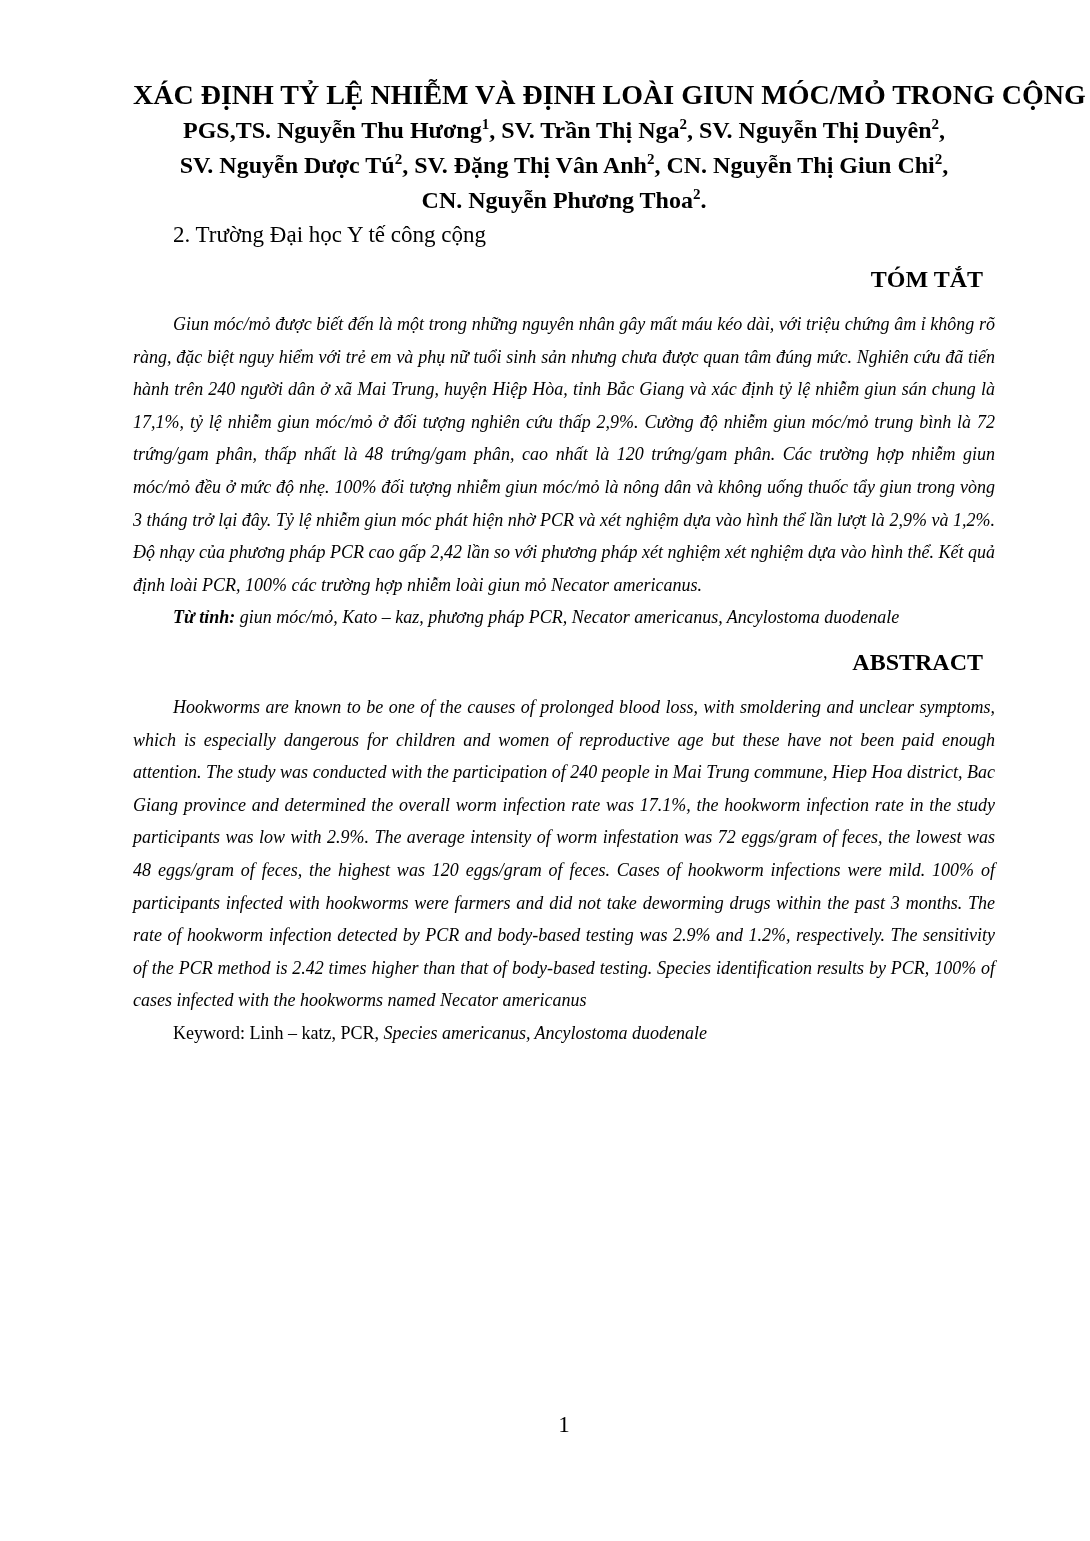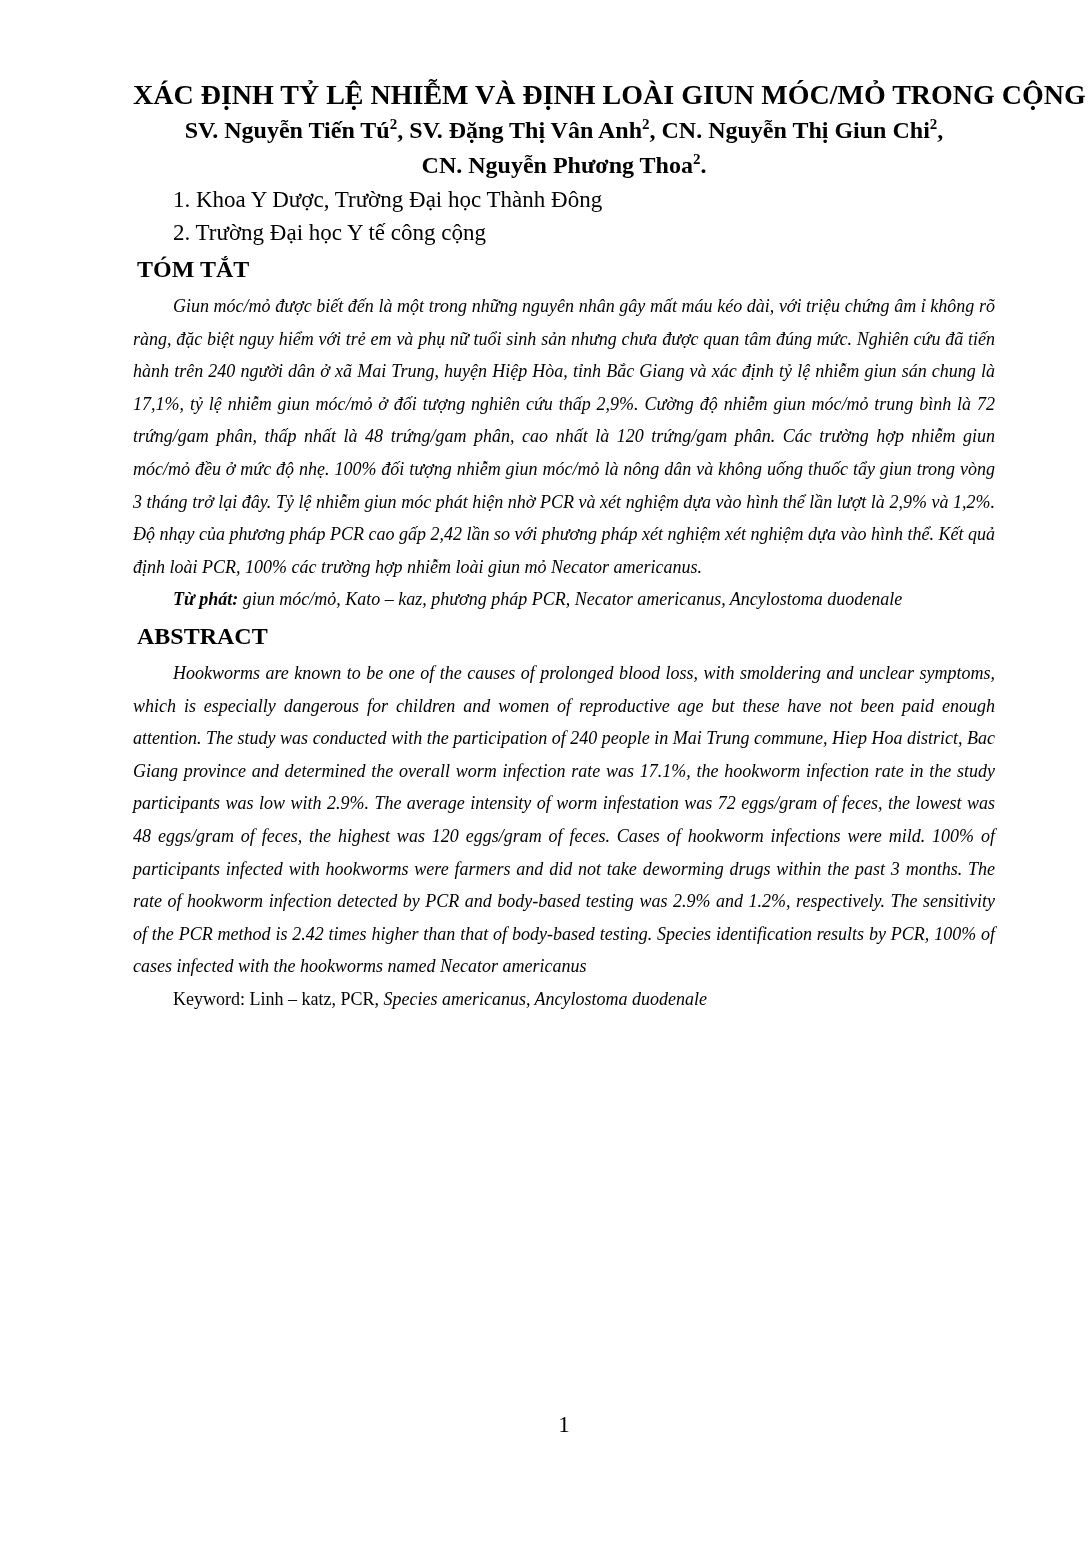--- a/index.html
+++ b/index.html
@@ -41,21 +41,22 @@
   }
   .affiliation {
     font-size: 23px;
     line-height: 33px;
     padding-left: 40px;
   }
   .section-heading {
     font-size: 24px;
     font-weight: bold;
     line-height: 33px;
-    margin: 4px;
+    margin: 12px;
+    text-align: right;
   }
   .para {
     font-size: 18px;
     line-height: 32.6px;
     text-align: justify;
     text-indent: 40px;
     margin: 0;
   }
   .italic { font-style: italic; }
   .bold-italic { font-style: italic; font-weight: bold; }
@@ -73,34 +74,34 @@
 </head>
 <body>
 
 <div class="page">
 
   <div>
     <div class="title-line">XÁC ĐỊNH TỶ LỆ NHIỄM VÀ ĐỊNH LOÀI GIUN MÓC/MỎ TRONG CỘNG</div>
   </div>
 
   <div>
-    <div class="authors-line"><span>SV. Nguyễn Tiến Tú</span><sup>2</sup><span>, SV. Đặng Thị Vân Anh</span><sup>2</sup><span>, CN. Nguyễn Thị Giun Chi</span><sup>2</sup><span>,</span></div>
+    <div class="authors-line"><span>PGS,TS. Nguyễn Thu Hương</span><sup>1</sup><span>, SV. Trần Thị Nga</span><sup>2</sup><span>, SV. Nguyễn Thị Duyên</span><sup>2</sup><span>,</span></div>
+    <div class="authors-line"><span>SV. Nguyễn Dược Tú</span><sup>2</sup><span>, SV. Đặng Thị Vân Anh</span><sup>2</sup><span>, CN. Nguyễn Thị Giun Chi</span><sup>2</sup><span>,</span></div>
     <div class="authors-line"><span>CN. Nguyễn Phương Thoa</span><sup>2</sup><span>.</span></div>
   </div>
 
   <div>
-    <div class="affiliation">1. Khoa Y Dược, Trường Đại học Thành Đông</div>
     <div class="affiliation">2. Trường Đại học Y tế công cộng</div>
   </div>
 
   <h2 class="section-heading">TÓM TẮT</h2>
 
   <p class="para italic">Giun móc/mỏ được biết đến là một trong những nguyên nhân gây mất máu kéo dài, với triệu chứng âm ỉ không rõ ràng, đặc biệt nguy hiểm với trẻ em và phụ nữ tuổi sinh sản nhưng chưa được quan tâm đúng mức. Nghiên cứu đã tiến hành trên 240 người dân ở xã Mai Trung, huyện Hiệp Hòa, tỉnh Bắc Giang và xác định tỷ lệ nhiễm giun sán chung là 17,1%, tỷ lệ nhiễm giun móc/mỏ ở đối tượng nghiên cứu thấp 2,9%. Cường độ nhiễm giun móc/mỏ trung bình là 72 trứng/gam phân, thấp nhất là 48 trứng/gam phân, cao nhất là 120 trứng/gam phân. Các trường hợp nhiễm giun móc/mỏ đều ở mức độ nhẹ. 100% đối tượng nhiễm giun móc/mỏ là nông dân và không uống thuốc tẩy giun trong vòng 3 tháng trở lại đây. Tỷ lệ nhiễm giun móc phát hiện nhờ PCR và xét nghiệm dựa vào hình thể lần lượt là 2,9% và 1,2%. Độ nhạy của phương pháp PCR cao gấp 2,42 lần so với phương pháp xét nghiệm xét nghiệm dựa vào hình thể. Kết quả định loài PCR, 100% các trường hợp nhiễm loài giun mỏ Necator americanus.</p>
 
-  <p class="para"><span class="bold-italic">Từ phát:</span><span class="italic"> giun móc/mỏ, Kato – kaz, phương pháp PCR, Necator americanus, Ancylostoma duodenale</span></p>
+  <p class="para"><span class="bold-italic">Từ tỉnh:</span><span class="italic"> giun móc/mỏ, Kato – kaz, phương pháp PCR, Necator americanus, Ancylostoma duodenale</span></p>
 
   <h2 class="section-heading">ABSTRACT</h2>
 
   <p class="para italic">Hookworms are known to be one of the causes of prolonged blood loss, with smoldering and unclear symptoms, which is especially dangerous for children and women of reproductive age but these have not been paid enough attention. The study was conducted with the participation of 240 people in Mai Trung commune, Hiep Hoa district, Bac Giang province and determined the overall worm infection rate was 17.1%, the hookworm infection rate in the study participants was low with 2.9%. The average intensity of worm infestation was 72 eggs/gram of feces, the lowest was 48 eggs/gram of feces, the highest was 120 eggs/gram of feces. Cases of hookworm infections were mild. 100% of participants infected with hookworms were farmers and did not take deworming drugs within the past 3 months. The rate of hookworm infection detected by PCR and body-based testing was 2.9% and 1.2%, respectively. The sensitivity of the PCR method is 2.42 times higher than that of body-based testing. Species identification results by PCR, 100% of cases infected with the hookworms named Necator americanus</p>
 
   <p class="para"><span class="roman">Keyword: Linh – katz, PCR, </span><span class="italic">Species americanus, Ancylostoma duodenale</span></p>
 
   <div class="page-number">1</div>
 
 </div>

